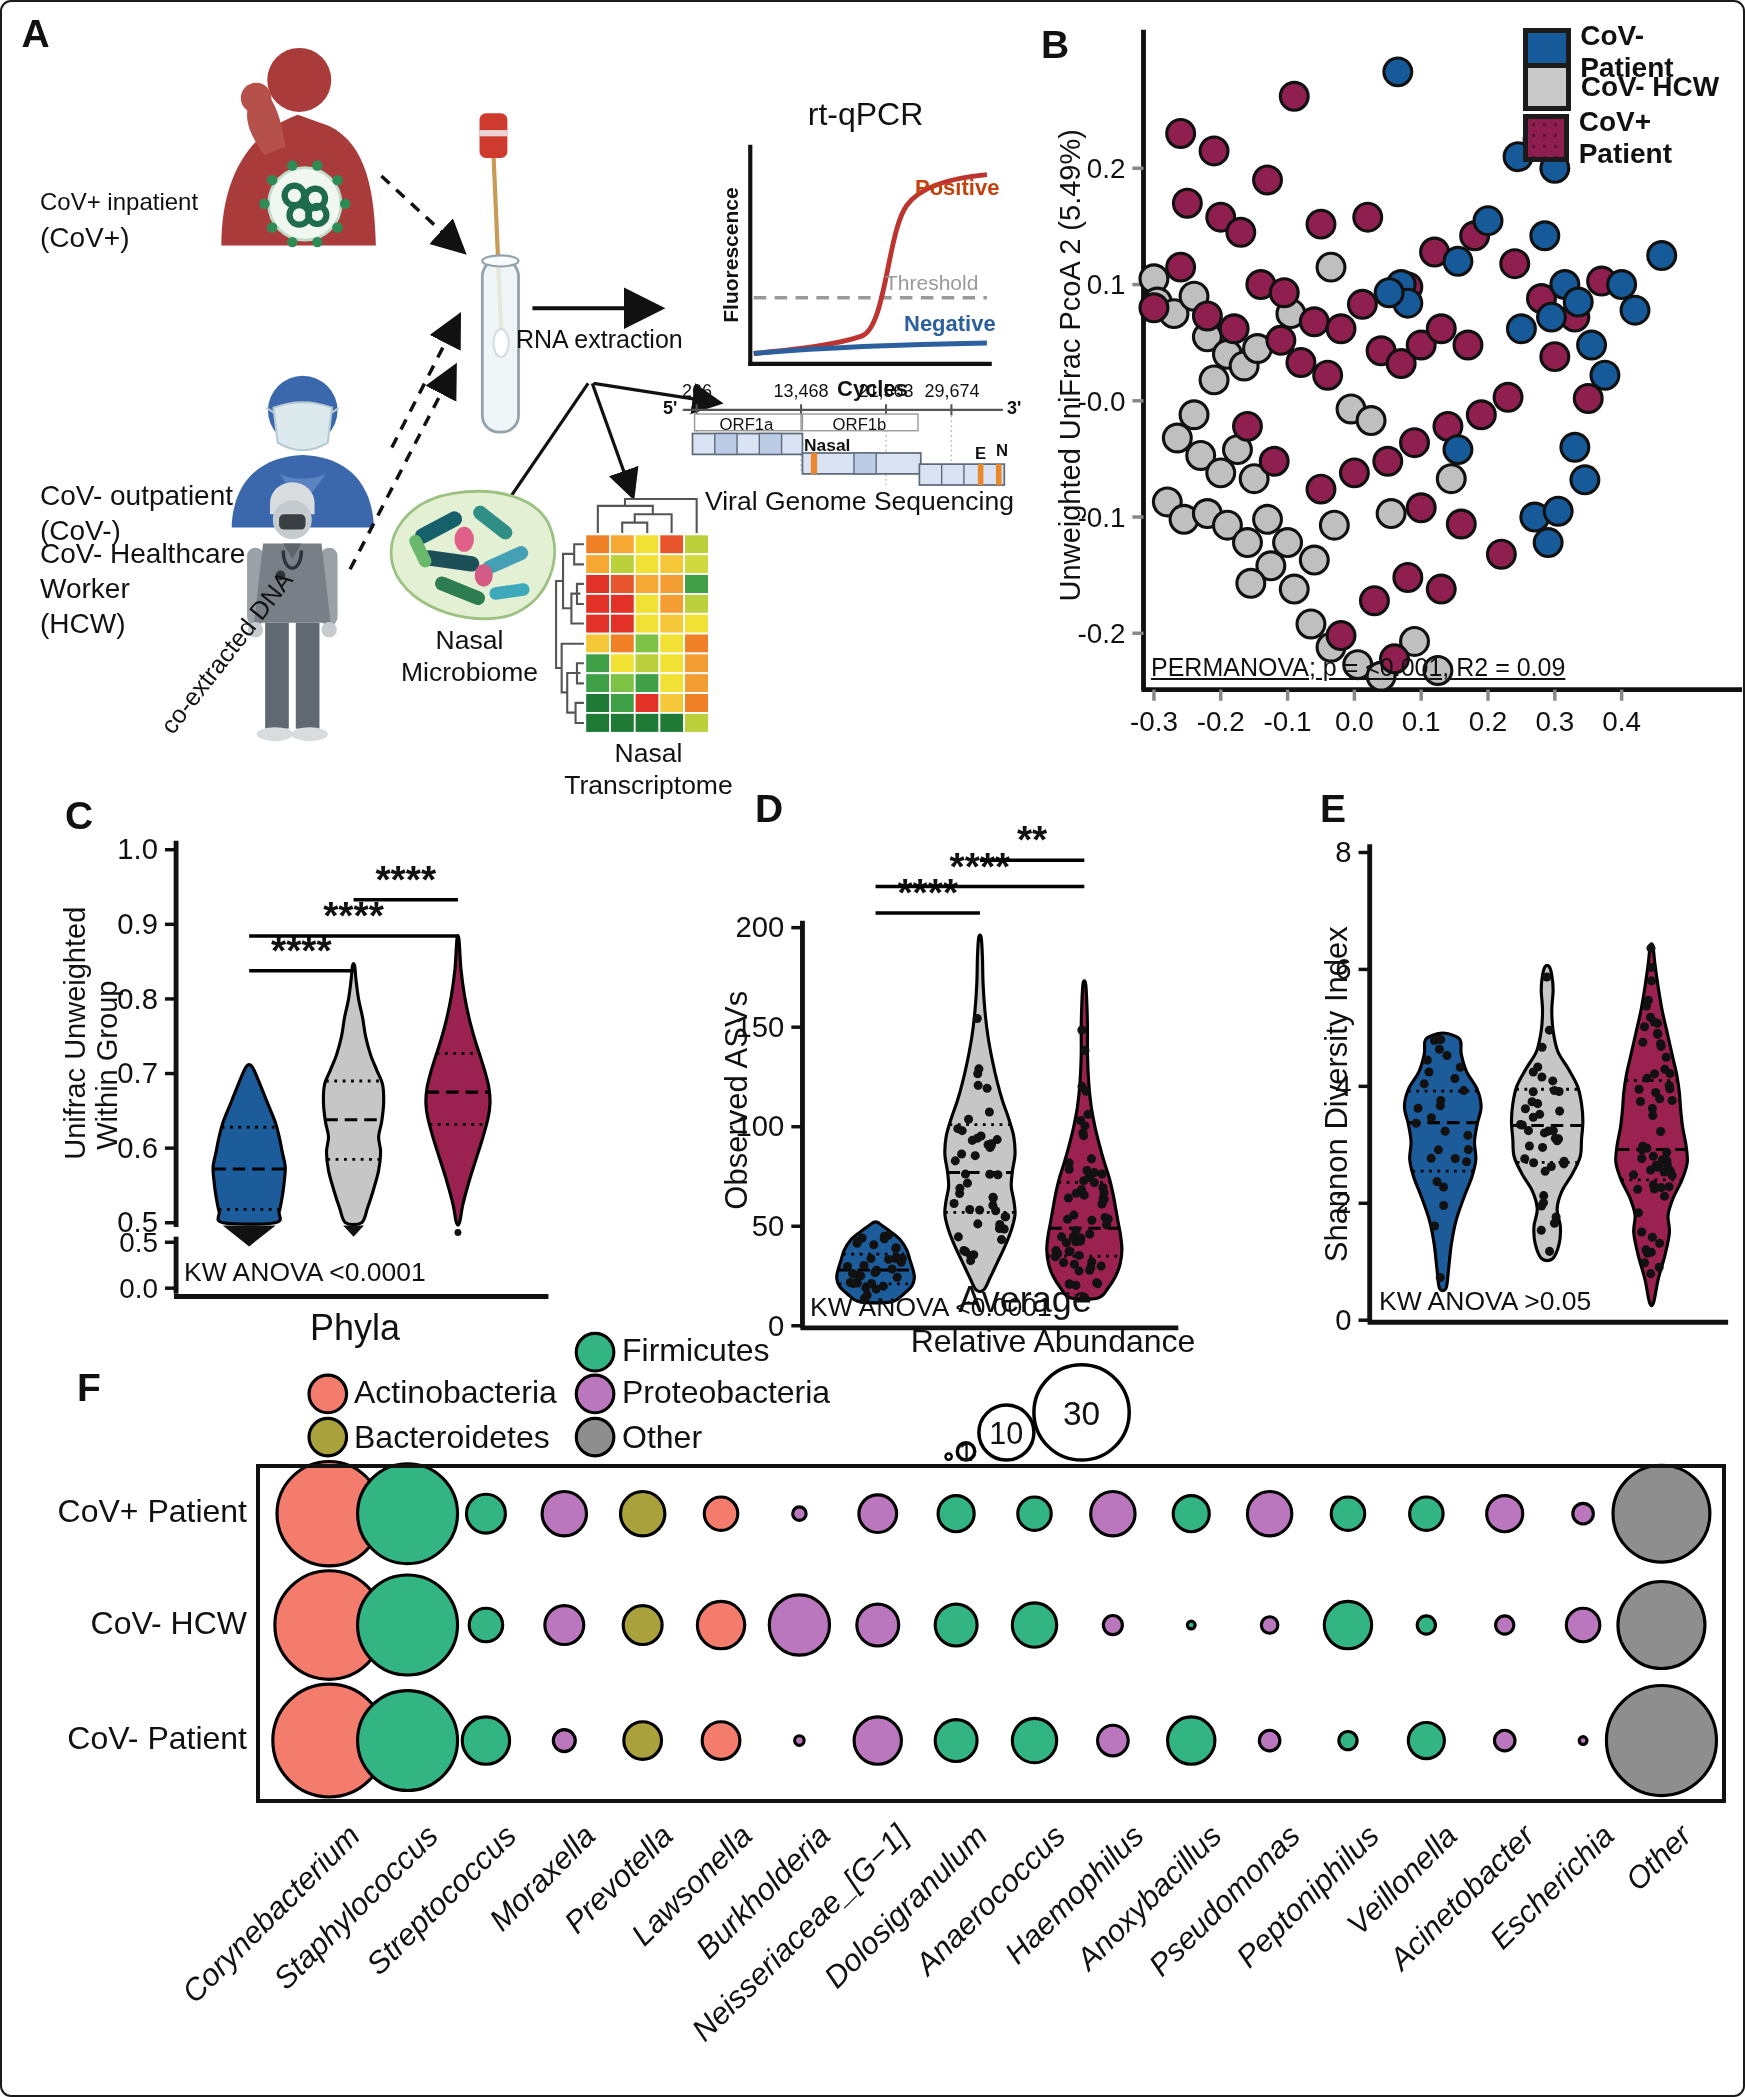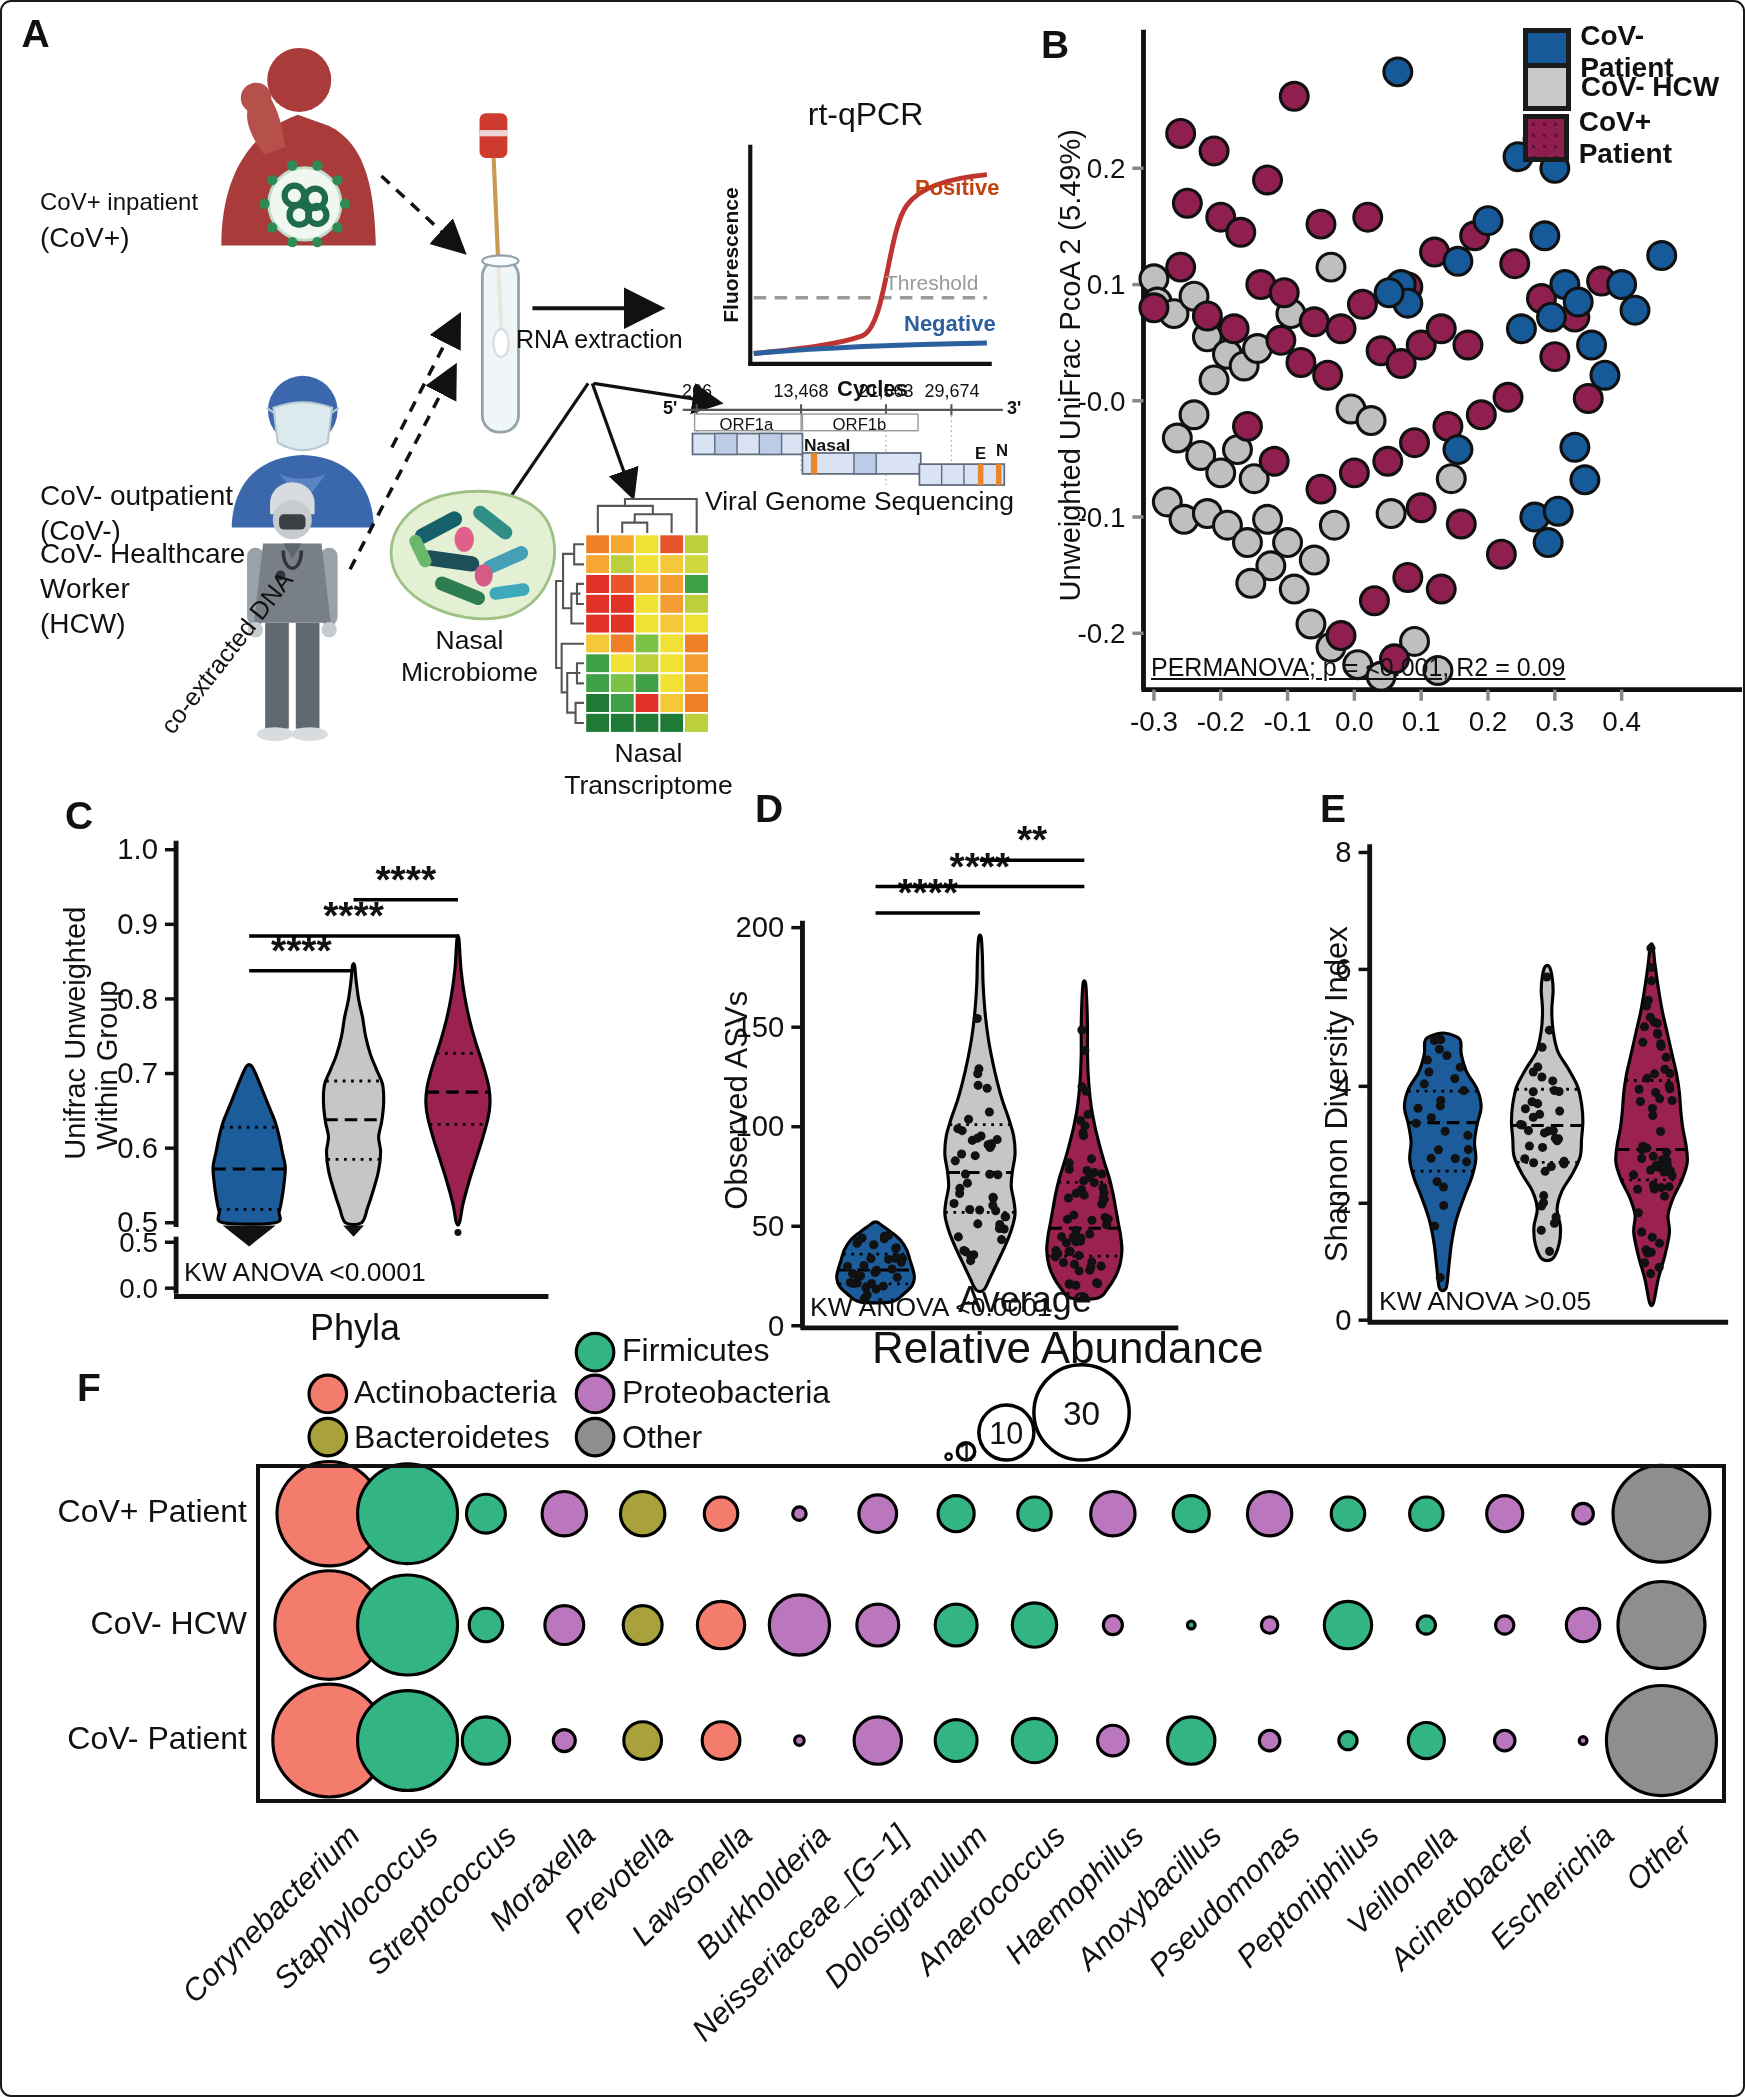--- a/index.html
+++ b/index.html
@@ -885,21 +885,21 @@
   <div class="t" style="left:1377px;top:1286px;font-size:26.5px">KW ANOVA &gt;0.05</div>
 
   <div class="panel-label" style="left:75px;top:1364px">F</div>
   <div class="t" style="left:308px;top:1307px;font-size:36px">Phyla</div>
   <div class="t" style="left:352px;top:1374px;font-size:32px">Actinobacteria</div>
   <div class="t" style="left:352px;top:1419px;font-size:32px">Bacteroidetes</div>
   <div class="t" style="left:620px;top:1332px;font-size:32px">Firmicutes</div>
   <div class="t" style="left:620px;top:1374px;font-size:32px">Proteobacteria</div>
   <div class="t" style="left:620px;top:1419px;font-size:32px">Other</div>
   <div class="t ctr" style="left:842px;top:1279px;width:362px;font-size:36px">Average</div>
-  <div class="t ctr" style="left:870px;top:1323px;width:362px;font-size:44px">Relative Abundance</div>
+  <div class="t ctr" style="left:870px;top:1323px;width:362px;font-size:32px">Relative Abundance</div>
   <div class="t right" style="left:42px;top:1493px;width:203px;font-size:32px">CoV+ Patient</div>
   <div class="t right" style="left:42px;top:1605px;width:203px;font-size:32px">CoV- HCW</div>
   <div class="t right" style="left:42px;top:1720px;width:203px;font-size:32px">CoV- Patient</div>
   <div class="abs" style="left:254px;top:1462px;width:1470px;height:339px;border:4.2px solid #111;box-sizing:border-box"></div>
 
 <div class="colLabel" style="left: 340px; top: 1816px;">
       <span>Corynebacterium</span>
     </div>
     <div class="colLabel" style="left: 418px; top: 1816px;">
       <span>Staphylococcus</span>

